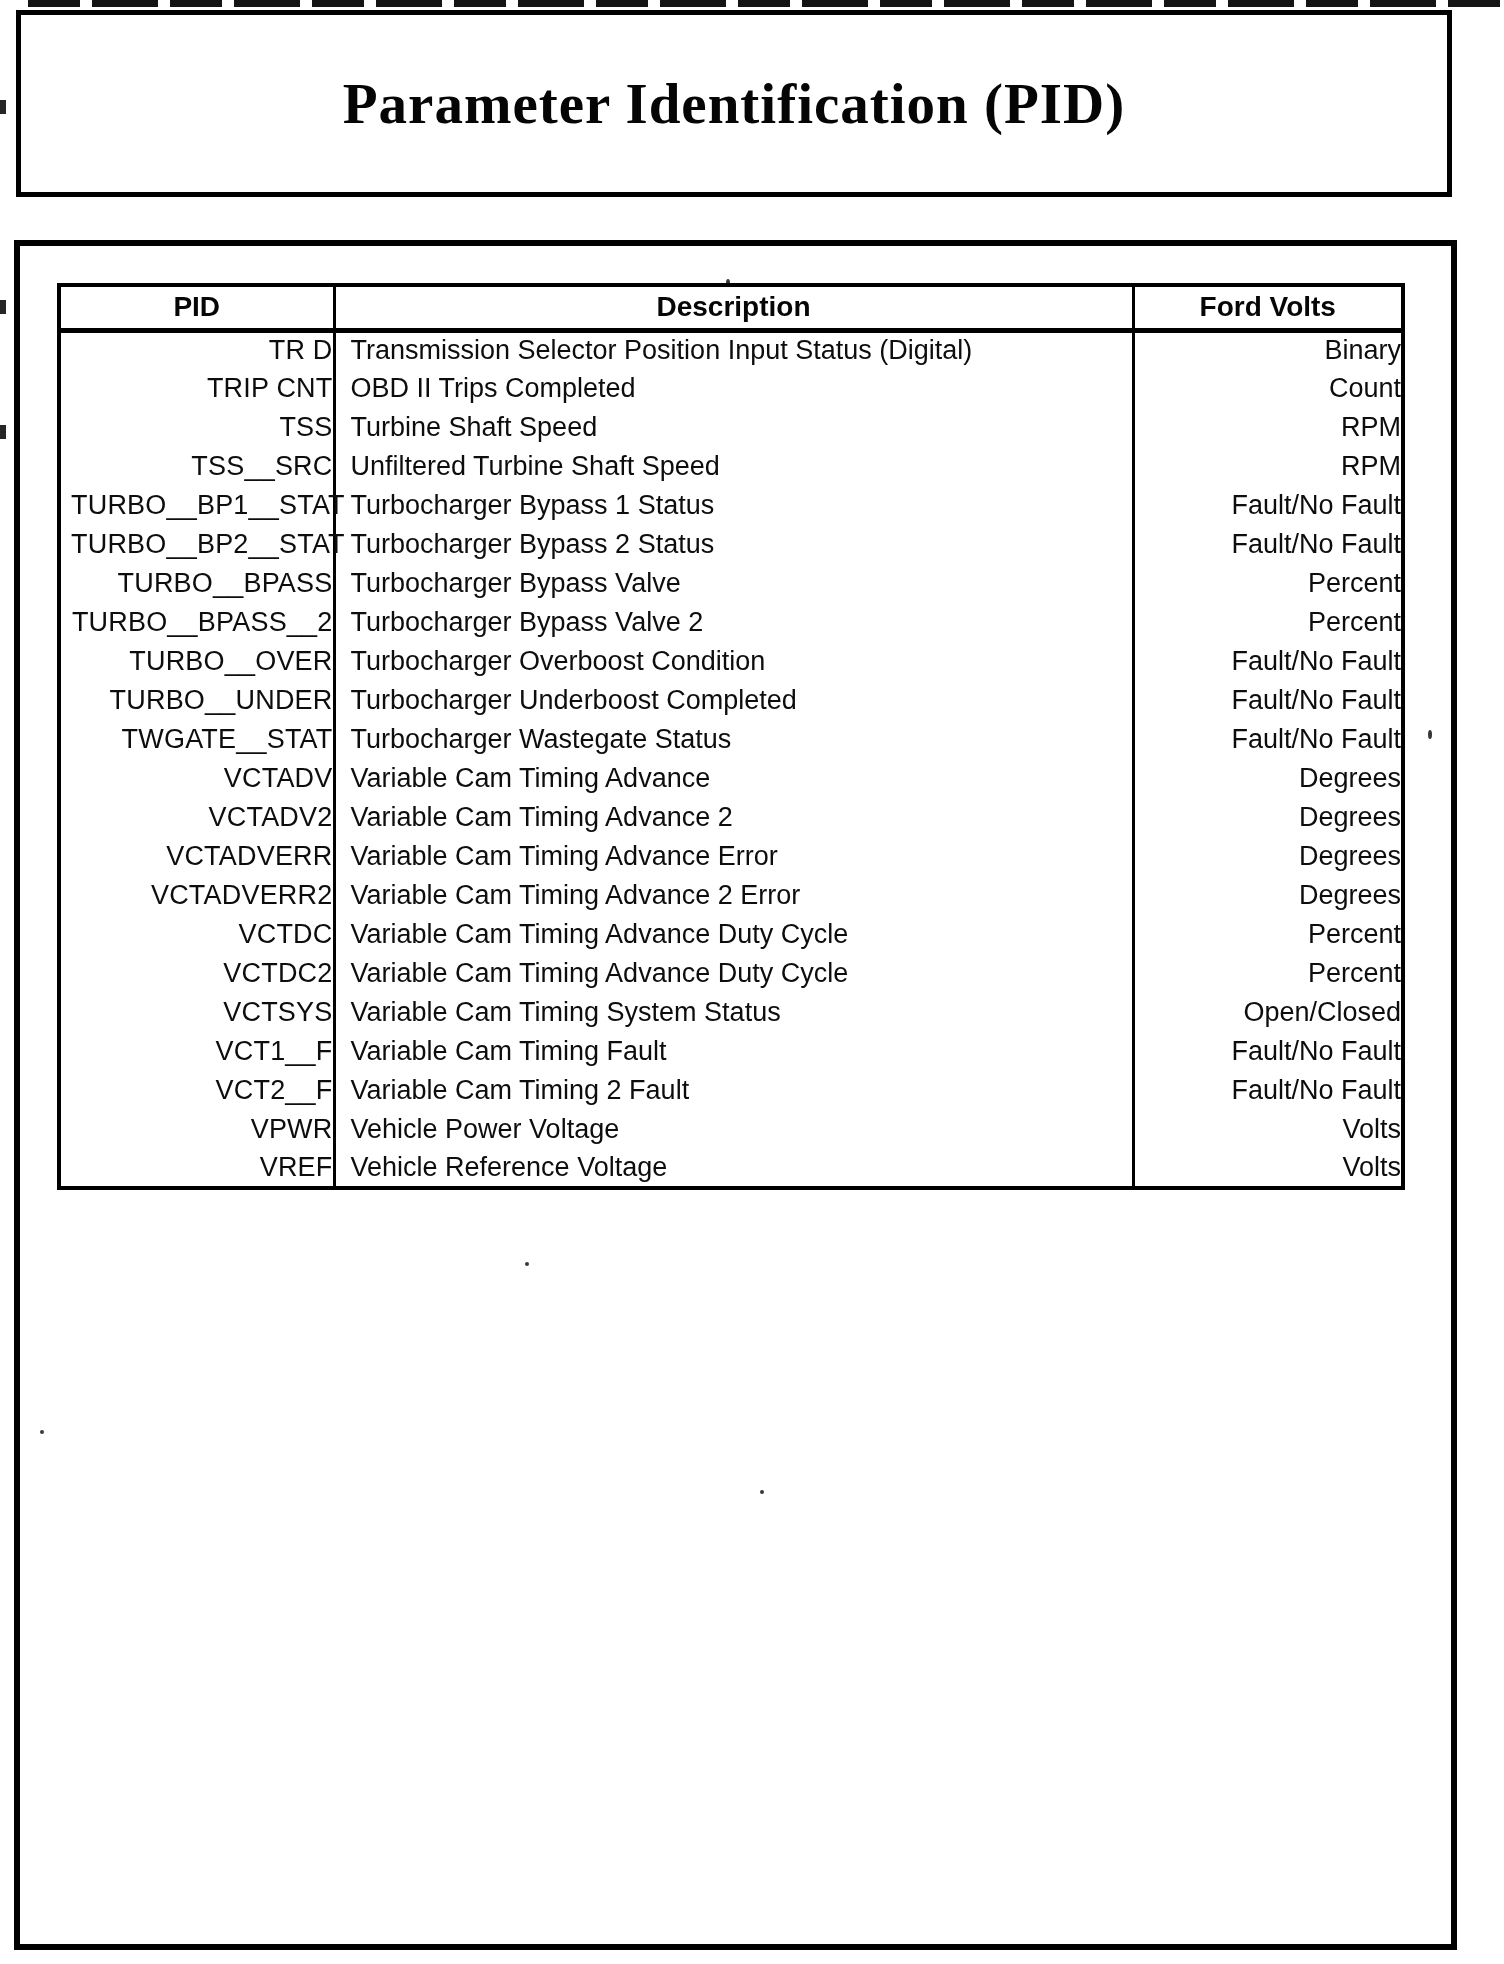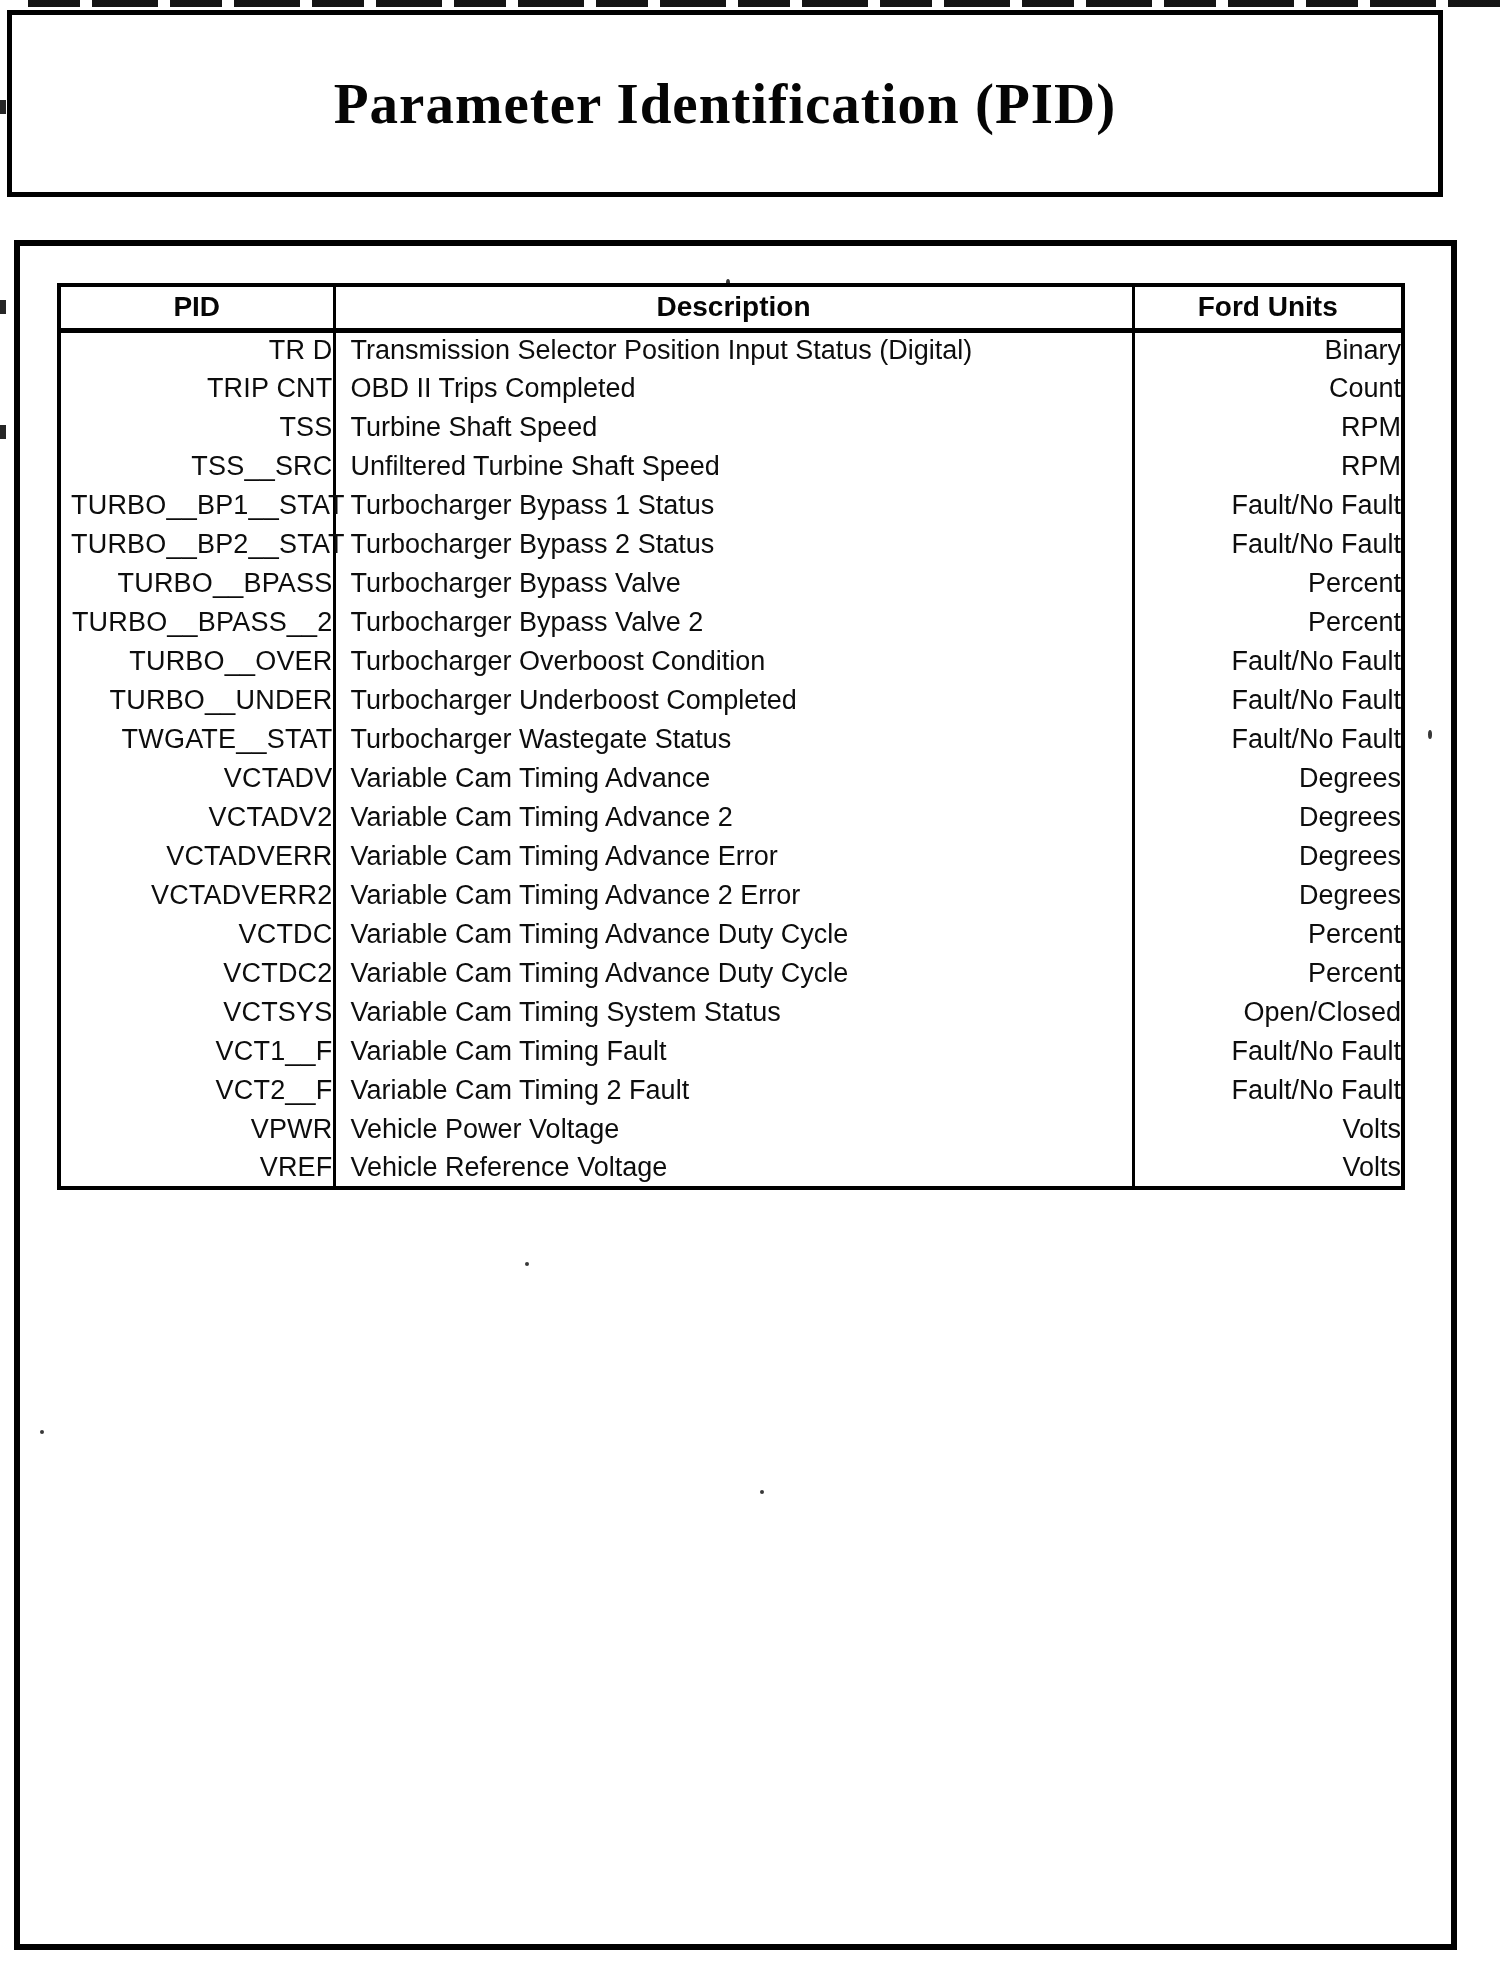--- a/index.html
+++ b/index.html
@@ -15,21 +15,21 @@
   .scan-top-edge {
     position: absolute; left: 28px; top: 0; width: 1476px; height: 7px;
     background: repeating-linear-gradient(90deg,
       #000 0 52px, transparent 52px 64px, #000 64px 130px, transparent 130px 142px);
     opacity: .92;
   }
   .scan-left-tick {
     position: absolute; left: 0; width: 6px; height: 14px; background: #000; opacity: .85;
   }
   .title-box {
-    position: absolute; left: 7px; top: 10px;
+    position: absolute; left: 16px; top: 10px;
     width: 1436px; height: 187px;
     border: 5px solid #000;
     display: flex; align-items: center; justify-content: center;
   }
   .title-box h1 {
     font-family: "Liberation Serif", serif;
     font-weight: 700;
     font-size: 57px;
     letter-spacing: 1px;
     color: #050505;
@@ -101,21 +101,21 @@
 <table class="pid-table">
   <colgroup>
     <col class="c-pid">
       <col class="c-desc">
       <col class="c-units">
   </colgroup>
   <thead>
     <tr>
       <th>PID</th>
       <th>Description</th>
-      <th>Ford Units</th>
+      <th>Ford Volts</th>
     </tr>
   </thead>
   <tbody>
       <tr>
         <td class="pid">TR D</td>
         <td class="description">Transmission Selector Position Input Status (Digital)</td>
         <td class="units">Binary</td>
       </tr>
       <tr>
         <td class="pid">TRIP CNT</td>

